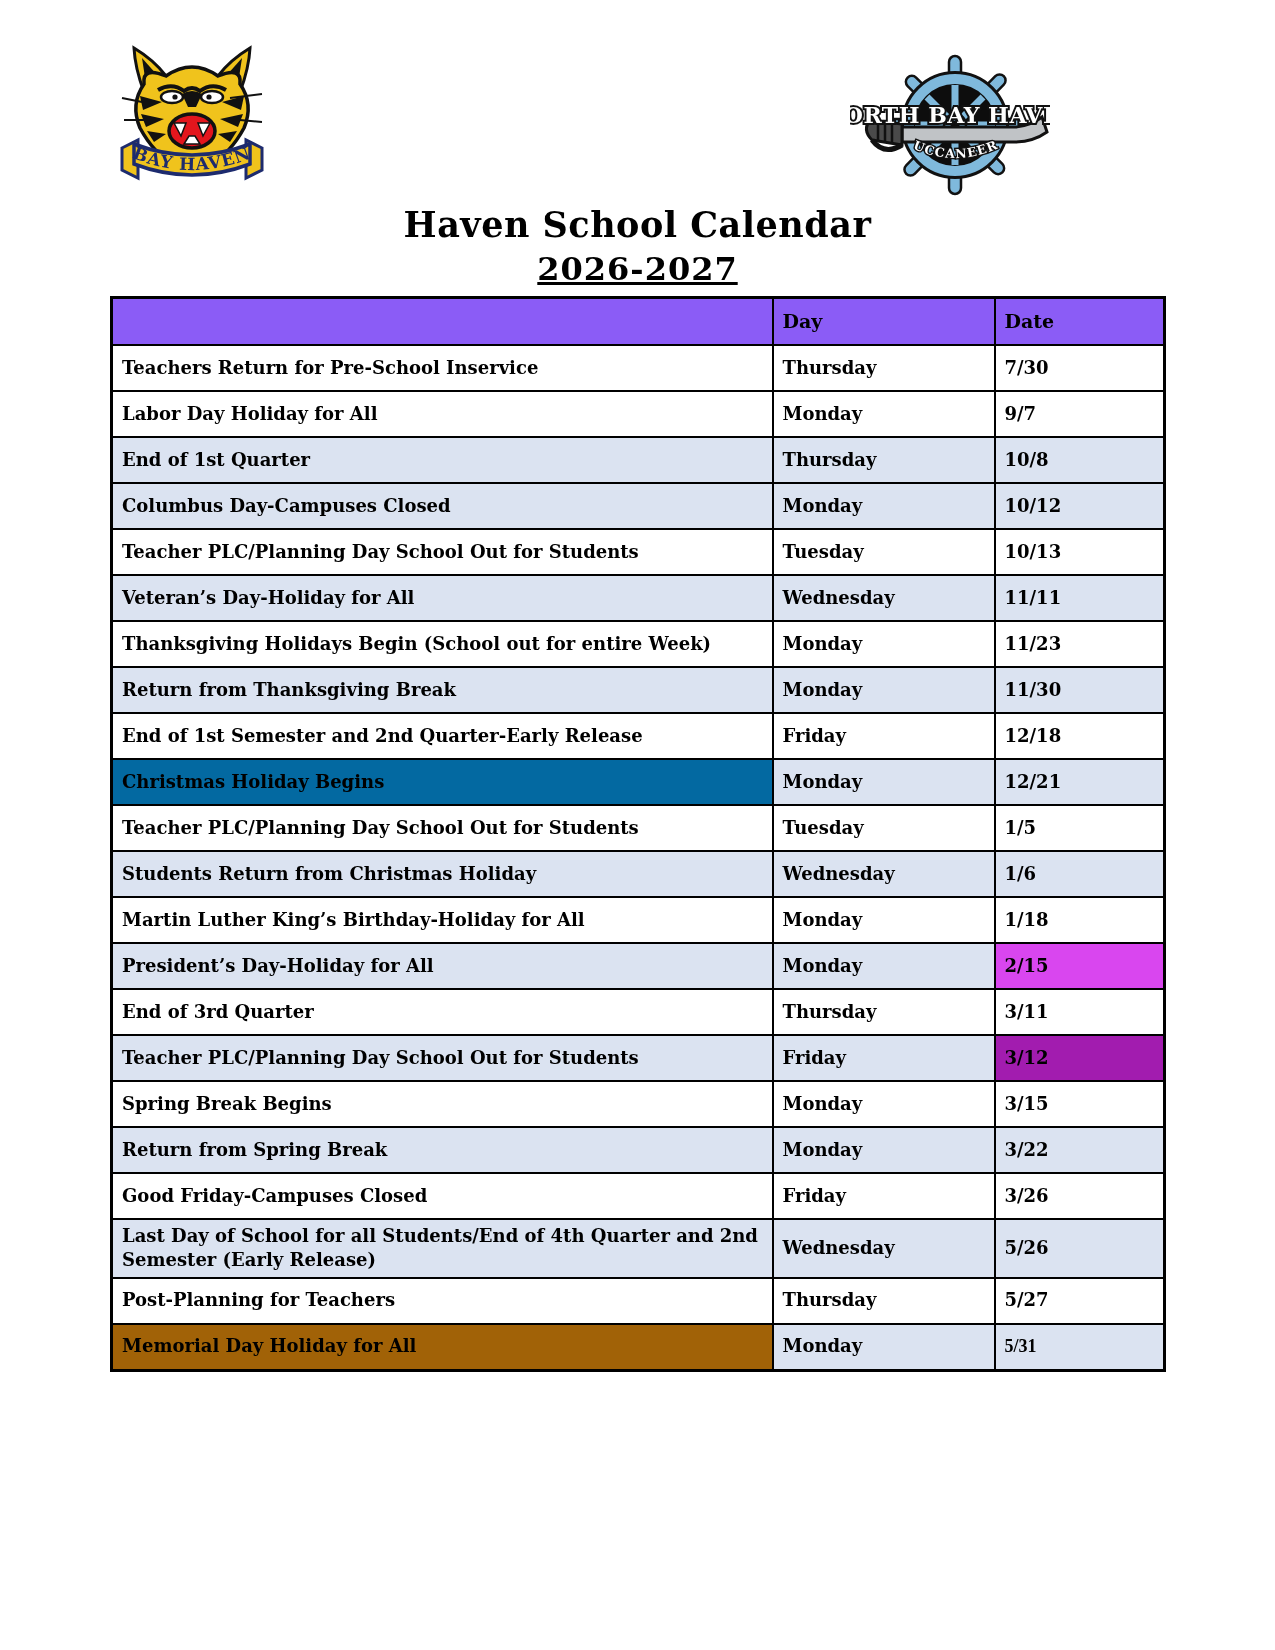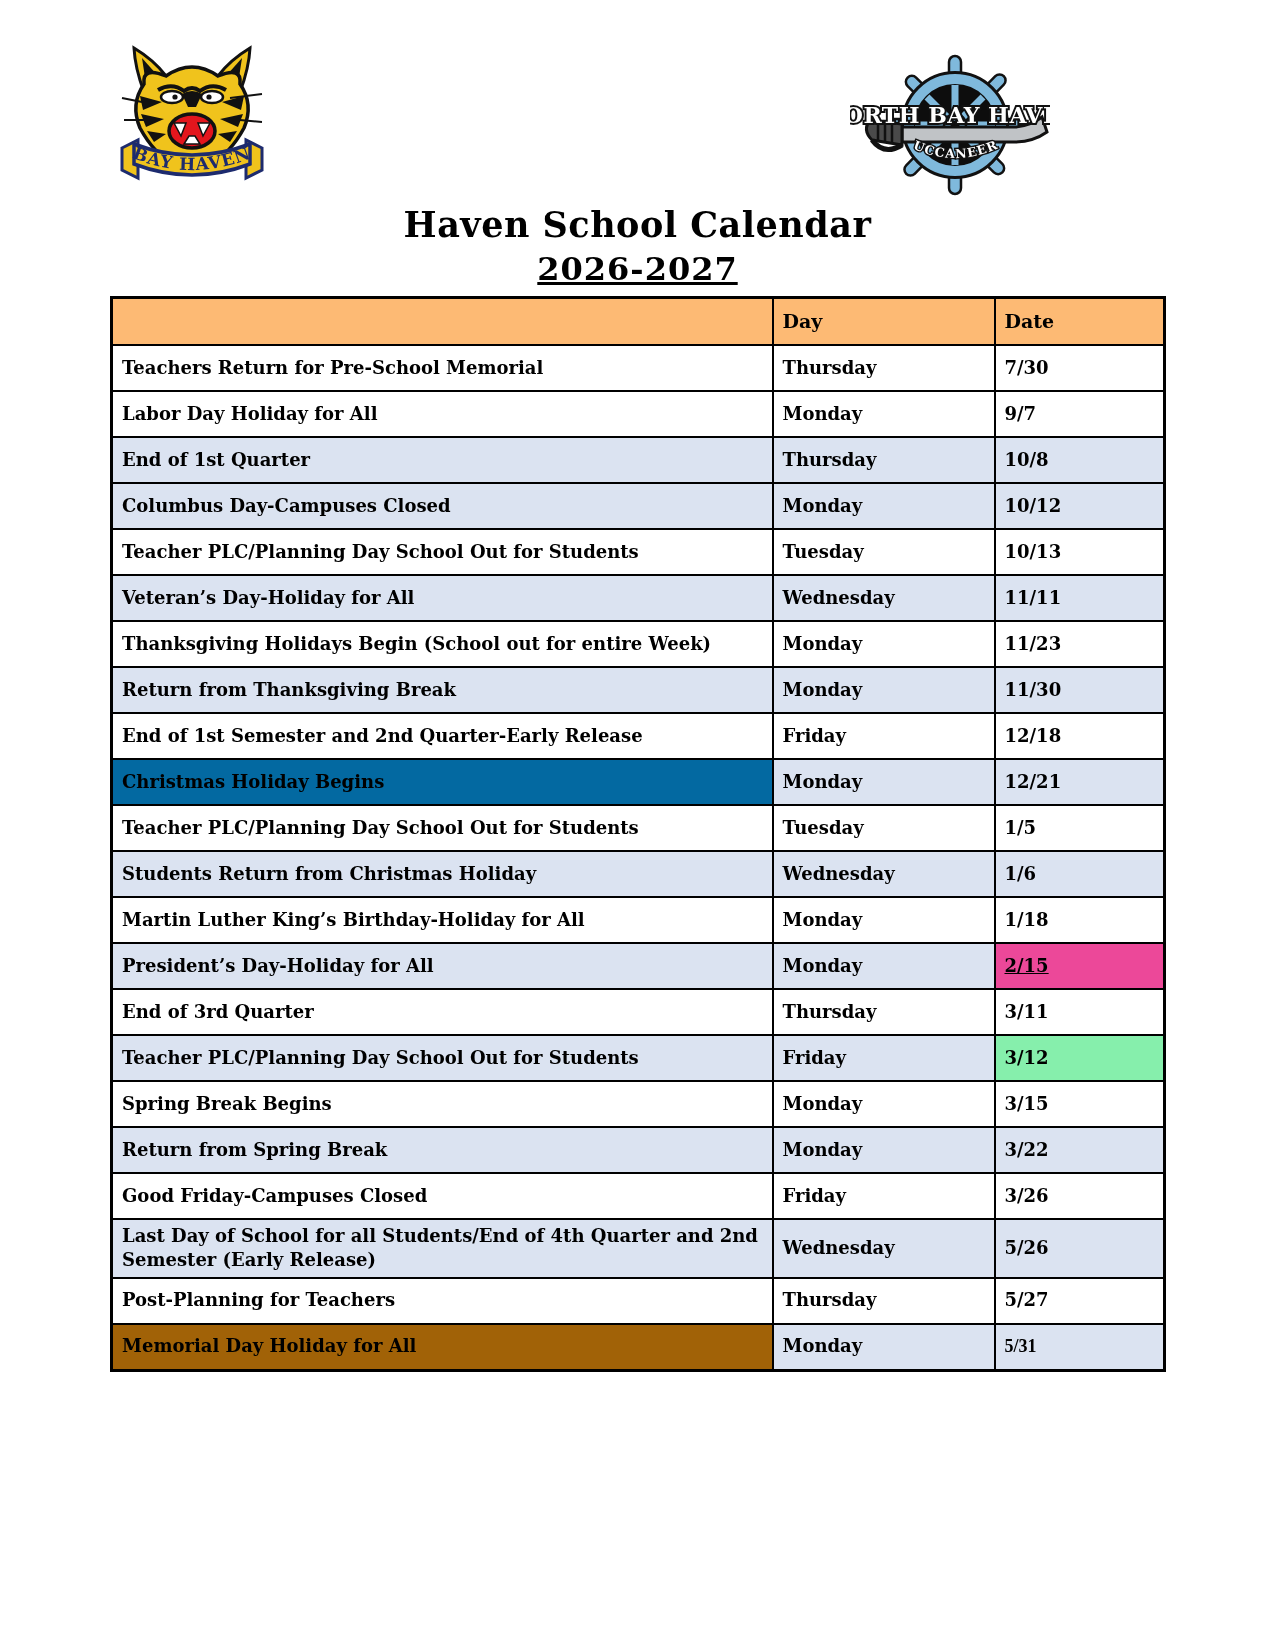--- a/index.html
+++ b/index.html
@@ -27,21 +27,21 @@
     border-collapse: collapse; table-layout: fixed;
     border: 3px solid #000;
     font-size: 18px; font-weight: bold; line-height: 1.35;
   }
   table.cal th, table.cal td {
     border: 2px solid #000;
     text-align: left; vertical-align: middle;
     padding: 4px 8px 4px 9px;
     overflow: hidden;
   }
-  table.cal thead th { height: 37px; font-size: 19px; background: #fdba74; }
+  table.cal thead th { height: 37px; font-size: 19px; background: #8b5cf6; }
   table.cal tbody td { height: 36px; }
   svg text { font-family: "DejaVu Serif", "Liberation Serif", serif; }
 </style>
 </head>
 <body>
 
 <div class="page">
 
   <div class="logo-left">
     <svg width="160" height="150" viewBox="0 0 160 150">
@@ -137,21 +137,21 @@
     </colgroup>
     <thead>
       <tr>
         <th></th>
         <th>Day</th>
         <th>Date</th>
       </tr>
     </thead>
     <tbody>
         <tr>
-          <td>Teachers Return for Pre-School Memorial</td>
+          <td>Teachers Return for Pre-School Inservice</td>
           <td>Thursday</td>
           <td>7/30</td>
         </tr>
         <tr>
           <td>Labor Day Holiday for All</td>
           <td>Monday</td>
           <td>9/7</td>
         </tr>
         <tr>
           <td style="background: rgb(219, 227, 241);">End of 1st Quarter</td>
@@ -204,31 +204,31 @@
           <td style="background: rgb(219, 227, 241);">1/6</td>
         </tr>
         <tr>
           <td>Martin Luther King’s Birthday-Holiday for All</td>
           <td>Monday</td>
           <td>1/18</td>
         </tr>
         <tr>
           <td style="background: rgb(219, 227, 241);">President’s Day-Holiday for All</td>
           <td style="background: rgb(219, 227, 241);">Monday</td>
-          <td style="background: #ec4899; text-decoration: underline;">2/15</td>
+          <td style="background: #d946ef;">2/15</td>
         </tr>
         <tr>
           <td>End of 3rd Quarter</td>
           <td>Thursday</td>
           <td>3/11</td>
         </tr>
         <tr>
           <td style="background: rgb(219, 227, 241);">Teacher PLC/Planning Day School Out for Students</td>
           <td style="background: rgb(219, 227, 241);">Friday</td>
-          <td style="background: #86efac;">3/12</td>
+          <td style="background: #a21caf;">3/12</td>
         </tr>
         <tr>
           <td>Spring Break Begins</td>
           <td>Monday</td>
           <td>3/15</td>
         </tr>
         <tr>
           <td style="background: rgb(219, 227, 241);">Return from Spring Break</td>
           <td style="background: rgb(219, 227, 241);">Monday</td>
           <td style="background: rgb(219, 227, 241);">3/22</td>

